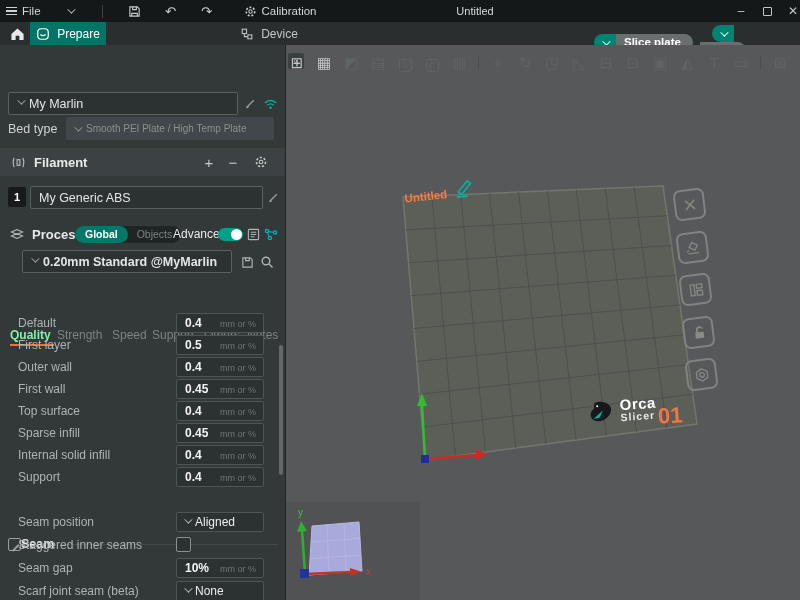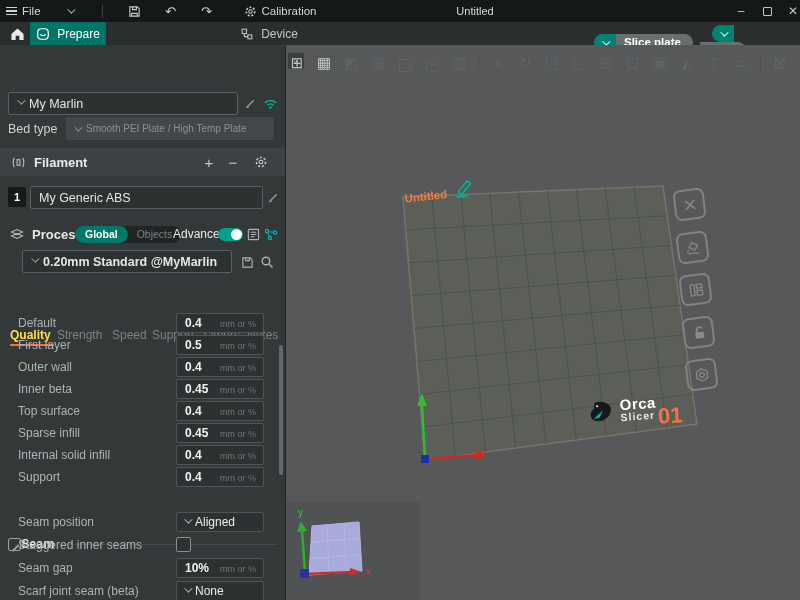--- a/index.html
+++ b/index.html
@@ -43,21 +43,21 @@
   .combo .chev { border-color:#9aa0a0; margin-top:-3px; }
   .label-dim { color:#cfd3d3; font-size:12.5px; }
   .drop-gray { position:absolute; height:23px; background:#41474a; border-radius:2px; display:flex; align-items:center; gap:6px; padding:0 8px; color:#8b9192; font-size:10px; }
   .mini-btn { position:absolute; width:18px; height:18px; display:flex; align-items:center; justify-content:center; color:#c4c8c8; font-size:15px; }
   .pill-group { position:absolute; height:17px; background:#1f2425; border-radius:9px; display:flex; align-items:center; }
   .pill-on { height:17px; background:#00796a; border-radius:9px; color:#fff; font-size:10.5px; font-weight:bold; padding:0 10px; display:flex; align-items:center; }
   .pill-off { color:#7c8283; font-size:10.5px; padding:0 9px; }
   .toggle { position:absolute; width:25px; height:13px; background:#00a08a; border-radius:7px; }
   .toggle i { position:absolute; right:1px; top:1px; width:11px; height:11px; background:#fff; border-radius:50%; }
   .param-tab { position:absolute; top:283px; font-size:12px; color:#7d8384; }
-  .param-tab.active { color:#fde047; font-weight:bold; }
+  .param-tab.active { color:#86efac; font-weight:bold; }
   #qual-underline { left:10px; top:299px; width:44px; height:2px; background:#ff6d32; }
   .prow { position:absolute; left:0; width:280px; height:21px; }
   .plabel { position:absolute; left:18px; top:3px; color:#aeb4b4; font-size:12px; white-space:nowrap; }
   .pbox { position:absolute; left:176px; top:0; width:88px; height:20px; background:#2c3132; border:1px solid #4e5556; border-radius:2px; }
   .pval { position:absolute; left:8px; top:2px; color:#f2f4f4; font-size:12px; font-weight:bold; }
   .punit { position:absolute; right:7px; top:5px; color:#6f7677; font-size:9px; }
   .sdrop { position:absolute; left:176px; top:0; width:88px; height:20px; background:#2c3132; border:1px solid #4e5556; border-radius:2px; display:flex; align-items:center; gap:5px; padding:0 7px; color:#eceeee; font-size:12px; }
   .sdrop .chev { border-color:#aeb4b4; margin-top:-3px; }
   .checkbox { position:absolute; left:176px; top:2px; width:15px; height:15px; border:1px solid #8a9091; border-radius:2px; background:#2c3132; }
   #seam-head { position:absolute; left:0; top:490px; width:285px; height:18px; display:flex; align-items:center; }
@@ -293,21 +293,21 @@
         </span>
     </div>
     <div class="prow" style="top:312px;">
       <span class="plabel">Outer wall</span>
       <span class="pbox">
           <span class="pval">0.4</span>
           <span class="punit">mm or %</span>
         </span>
     </div>
     <div class="prow" style="top:334px;">
-      <span class="plabel">Inner beta</span>
+      <span class="plabel">First wall</span>
       <span class="pbox">
           <span class="pval">0.45</span>
           <span class="punit">mm or %</span>
         </span>
     </div>
     <div class="prow" style="top:356px;">
       <span class="plabel">Top surface</span>
       <span class="pbox">
           <span class="pval">0.4</span>
           <span class="punit">mm or %</span>

